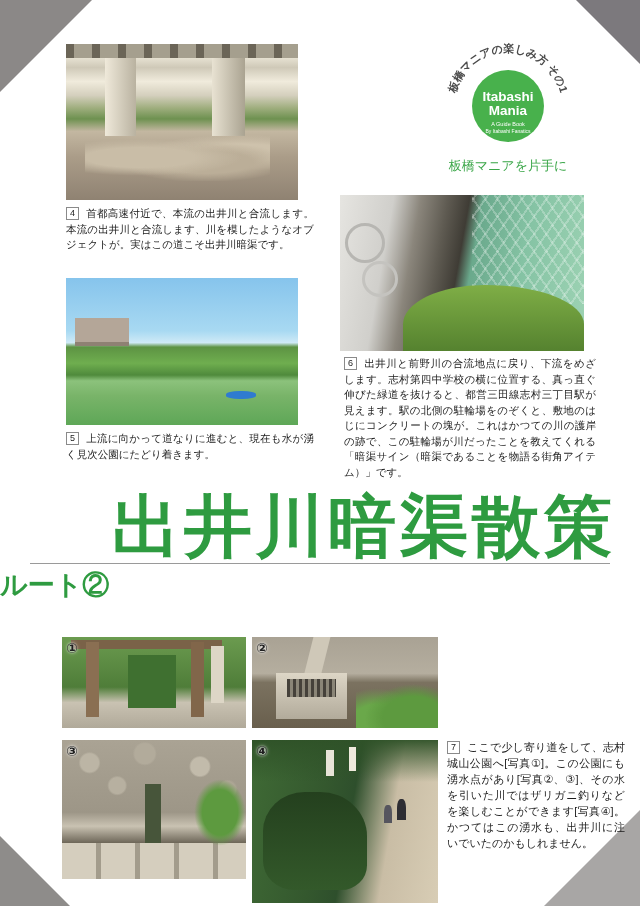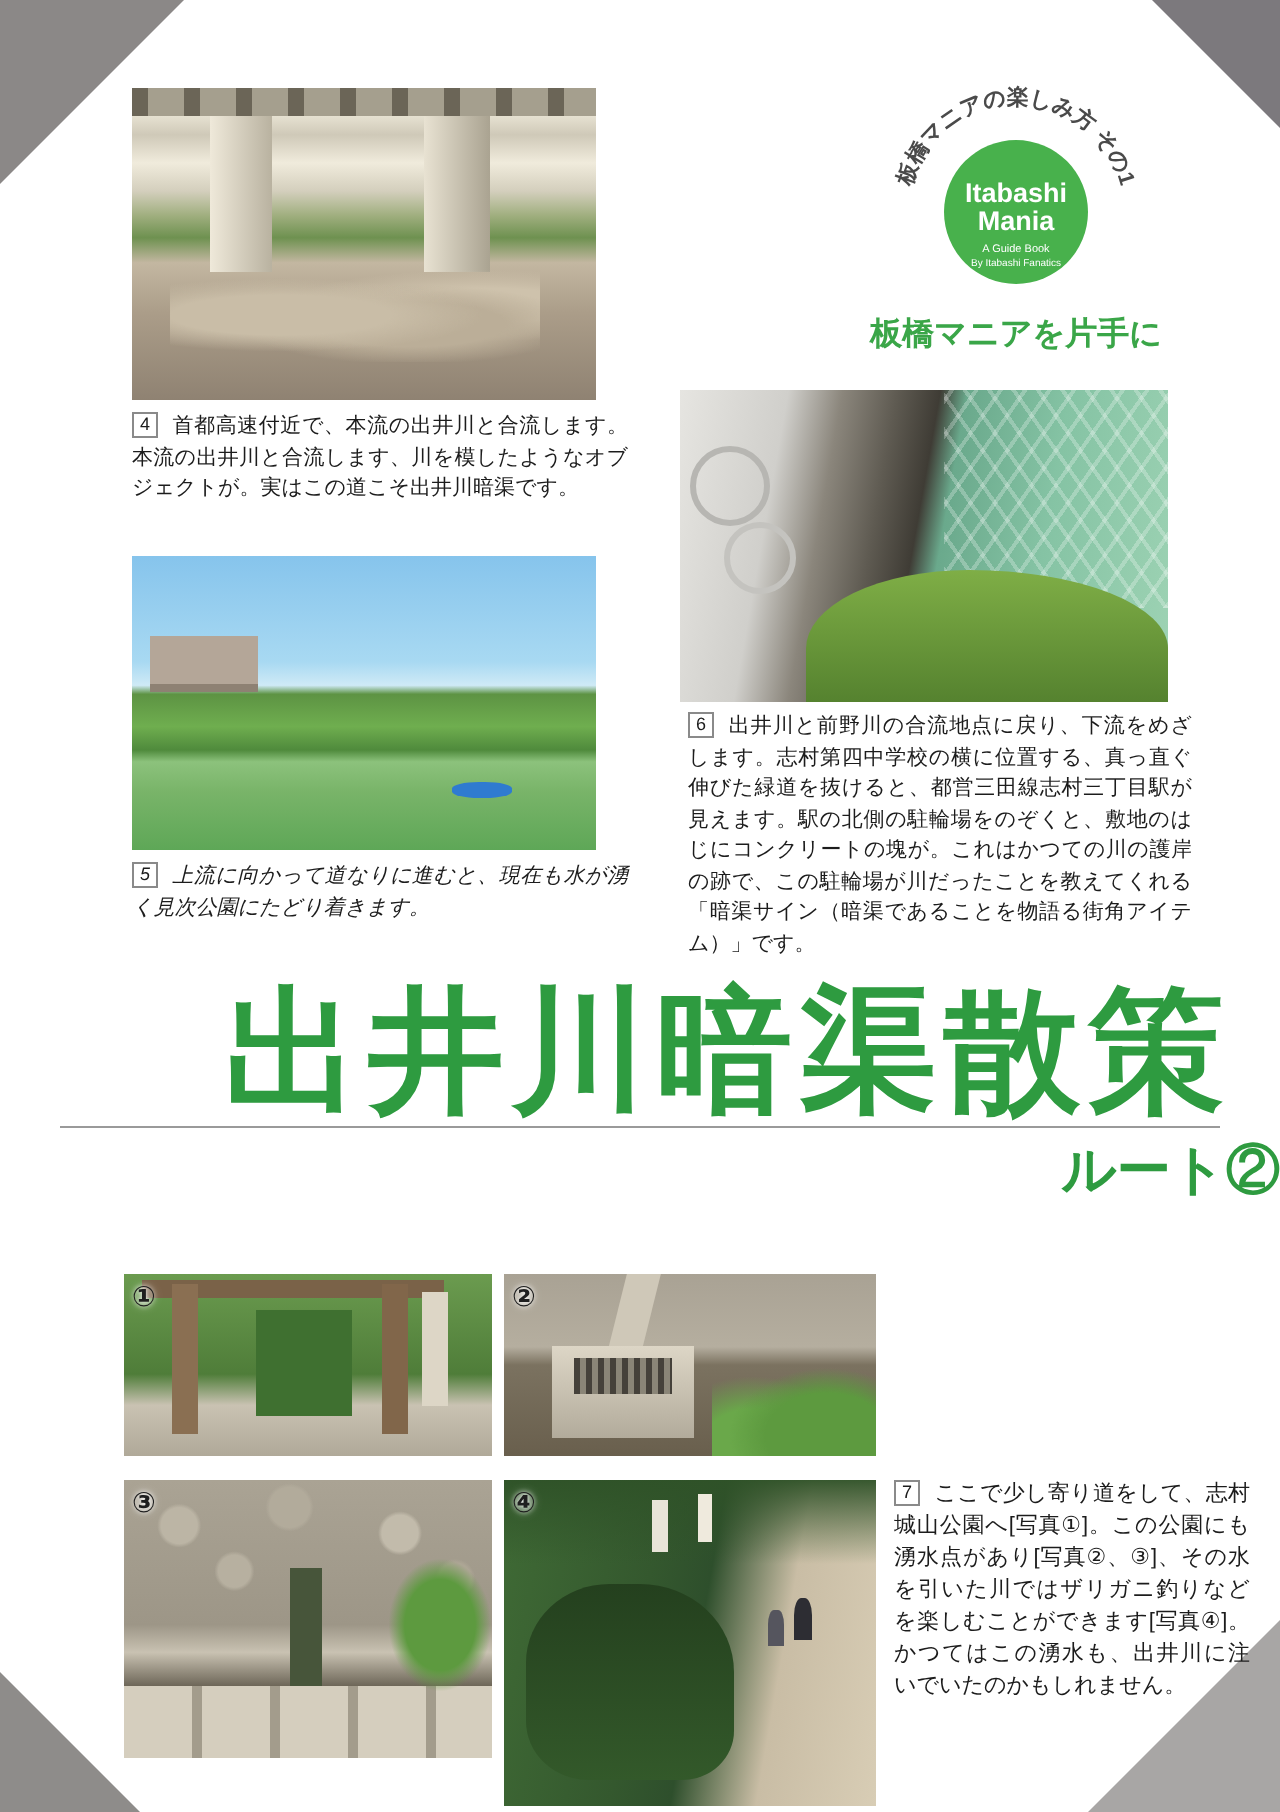--- a/index.html
+++ b/index.html
@@ -100,33 +100,33 @@
   .ph-stream .person1{right:17%;top:36%;width:5%;height:13%;background:#2d2d33;border-radius:40% 40% 0 0;}
   .ph-stream .person2{right:25%;top:40%;width:4%;height:11%;background:#55555e;border-radius:40% 40% 0 0;}
 
   .pmarker{position:absolute;top:3px;left:4px;font-size:14px;font-weight:bold;color:#1f1f1f;
     text-shadow:0 0 2px rgba(255,255,255,.95),0 0 4px rgba(255,255,255,.8);z-index:2;}
 
   .caption{position:absolute;font-size:10.5px;line-height:1.48;color:#1c1c1c;text-align:justify;}
   .caption .numbox{display:inline-block;border:1px solid #8a8a8a;font-size:9px;line-height:11px;
     padding:0 3px;margin-right:4px;vertical-align:1px;background:#fff;}
   .cap-4{left:66px;top:206px;width:248px;}
-  .cap-5{left:66px;top:431px;width:248px;font-style:italic;}
+  .cap-5{left:66px;top:431px;width:248px;}
   .cap-6{left:344px;top:356px;width:252px;}
   .cap-7{left:447px;top:740px;width:178px;font-size:11px;line-height:1.45;}
 
   .badge-wrap{position:absolute;left:440px;top:40px;width:140px;height:112px;}
   .tagline{position:absolute;left:418px;top:158px;width:180px;text-align:center;
-    color:#3aa648;font-weight:bold;font-size:16px;line-height:1.3;}
+    color:#3aa648;font-weight:normal;font-size:13px;line-height:1.3;}
 
   .main-title{position:absolute;left:0;top:492px;width:640px;text-align:center;
     font-family:"DejaVu Serif","Liberation Serif",serif;font-weight:bold;
     font-size:68px;line-height:1;letter-spacing:4px;color:#2e9b40;white-space:nowrap;padding-left:44px;}
   .title-rule{position:absolute;left:30px;top:563px;width:580px;border-top:1px solid #9a9a9a;}
-  .sub-title{position:absolute;left:0;top:567px;width:640px;text-align:right;
+  .sub-title{position:absolute;left:0;top:567px;width:640px;text-align:left;
     font-family:"DejaVu Serif","Liberation Serif",serif;font-weight:bold;
     font-size:27px;color:#2e9b40;}
 </style>
 </head>
 <body>
 
 <div class="page">
 
   <div class="tri tri-tl"></div>
   <div class="tri tri-tr"></div>

